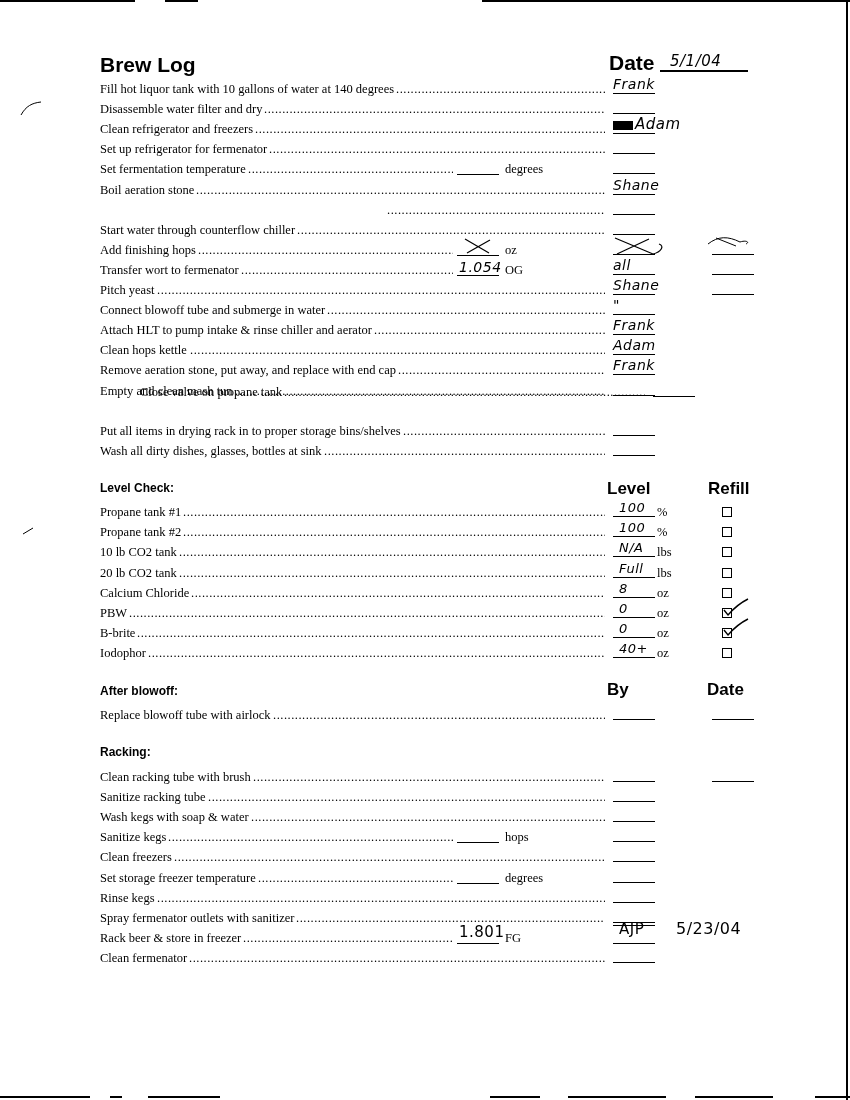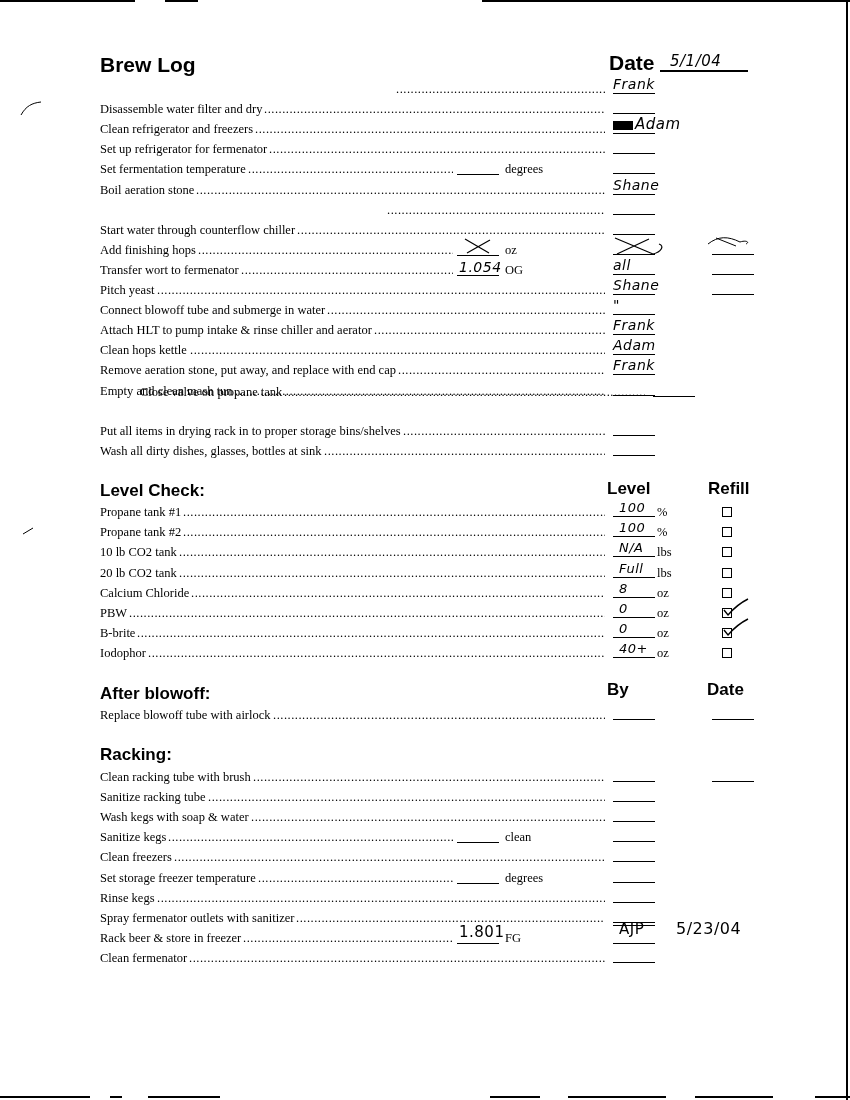--- a/index.html
+++ b/index.html
@@ -7,21 +7,21 @@
   .frame-top { position:absolute; left:0; top:0; width:850px; height:2px; }
   .frame-top .seg { position:absolute; top:0; height:2px; background:#000; }
   .frame-right { position:absolute; right:2px; top:0; width:2px; height:1100px; background:#000; }
   .frame-bottom { position:absolute; left:0; bottom:2px; width:850px; height:2px; }
   .frame-bottom .seg { position:absolute; top:0; height:2px; background:#000; }
   .margin-mark { position:absolute; left:20px; top:100px; width:22px; height:16px; }
   .margin-mark2 { position:absolute; left:22px; top:527px; width:12px; height:8px; }
 
   .heading { position:absolute; font-family:"Liberation Sans", sans-serif; font-weight:bold; }
   .h-main { font-size:21px; }
-  .h-sec { font-size:17px; }
+  .h-sec { font-size:12px; }
   .colhead { position:absolute; font-family:"Liberation Sans", sans-serif; font-weight:bold; font-size:17px; }
 
   .row { position:absolute; left:100px; height:18px; width:720px; font-size:12.5px; line-height:18px; }
   .row .label { position:absolute; left:0; top:0; white-space:nowrap; }
   .row .dots { position:absolute; top:0; white-space:nowrap; overflow:hidden; letter-spacing:0.5px; }
   .blank { position:absolute; border-bottom:1px solid #000; height:14px; }
   .unit { position:absolute; top:0; font-size:12.5px; }
   .hand { position:absolute; font-family:"DejaVu Sans", sans-serif; font-style:italic; font-size:14px; letter-spacing:0.5px; white-space:nowrap; }
   .checkbox { position:absolute; width:8px; height:8px; border:1.5px solid #000; background:#fff; }
   svg.scribble { position:absolute; overflow:visible; }
@@ -52,20 +52,21 @@
   </svg>
 
 <div class="heading h-main" style="left:100px;top:53px">Brew Log</div>
 <div class="heading h-main" style="left:609px;top:51px">Date</div>
 <div class="blank" style="left:660px;top:56px;width:88px;border-bottom-width:2px">
   <span class="hand" style="left:10px;top:-4px;font-size:15px">5/1/04</span>
 </div>
 
 <div id="brew-rows">
     <div class="row" style="top: 80px;">
+      <span class="label">Fill hot liquor tank with 10 gallons of water at 140 degrees</span>
       <span class="dots" style="left: 296px; width: 209px;">........................................................................................................................................................................................................</span>
       <div class="blank" style="left: 513px; top: -1px; width: 42px;">
         <span class="hand" style="left: 0px; top: -4px;">Frank</span>
       </div>
     </div>
     <div class="row" style="top: 100.1px;">
       <span class="label">Disassemble water filter and dry</span>
       <span class="dots" style="left: 164px; width: 341px;">........................................................................................................................................................................................................</span>
       <div class="blank" style="left: 513px; top: -1px; width: 42px;"></div>
     </div>
@@ -306,21 +307,21 @@
     </div>
     <div class="row" style="top: 808.2px;">
       <span class="label">Wash kegs with soap &amp; water</span>
       <span class="dots" style="left: 151px; width: 354px;">........................................................................................................................................................................................................</span>
       <div class="blank" style="left: 513px; top: -1px; width: 42px;"></div>
     </div>
     <div class="row" style="top: 828.3px;">
       <span class="label">Sanitize kegs</span>
       <span class="dots" style="left: 68px; width: 285px;">........................................................................................................................................................................................................</span>
       <div class="blank" style="left: 357px; top: 0px; width: 42px;"></div>
-      <span class="unit" style="left: 405px;">clean</span>
+      <span class="unit" style="left: 405px;">hops</span>
       <div class="blank" style="left: 513px; top: -1px; width: 42px;"></div>
     </div>
     <div class="row" style="top: 848.4px;">
       <span class="label">Clean freezers</span>
       <span class="dots" style="left: 74px; width: 431px;">........................................................................................................................................................................................................</span>
       <div class="blank" style="left: 513px; top: -1px; width: 42px;"></div>
     </div>
     <div class="row" style="top: 868.5px; text-align: right;">
       <span class="label">Set storage freezer temperature</span>
       <span class="dots" style="left: 158px; width: 195px;">........................................................................................................................................................................................................</span>

